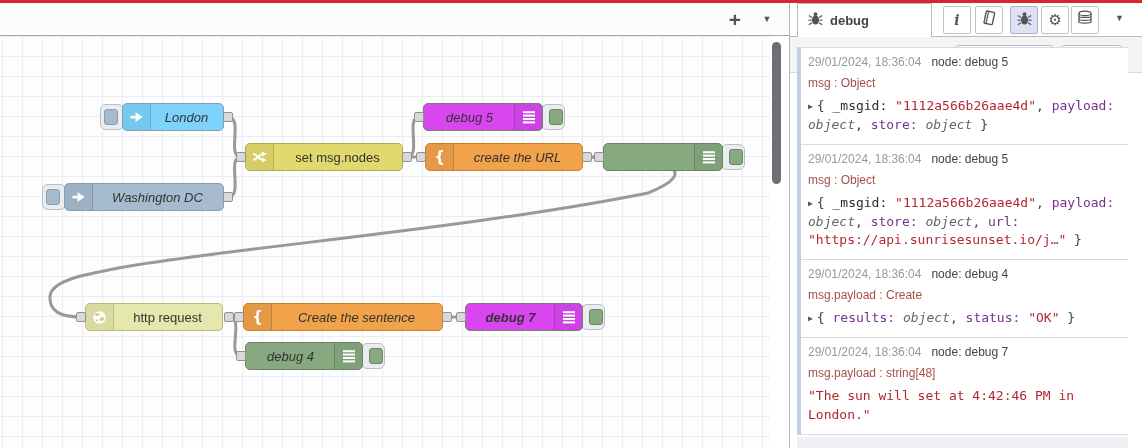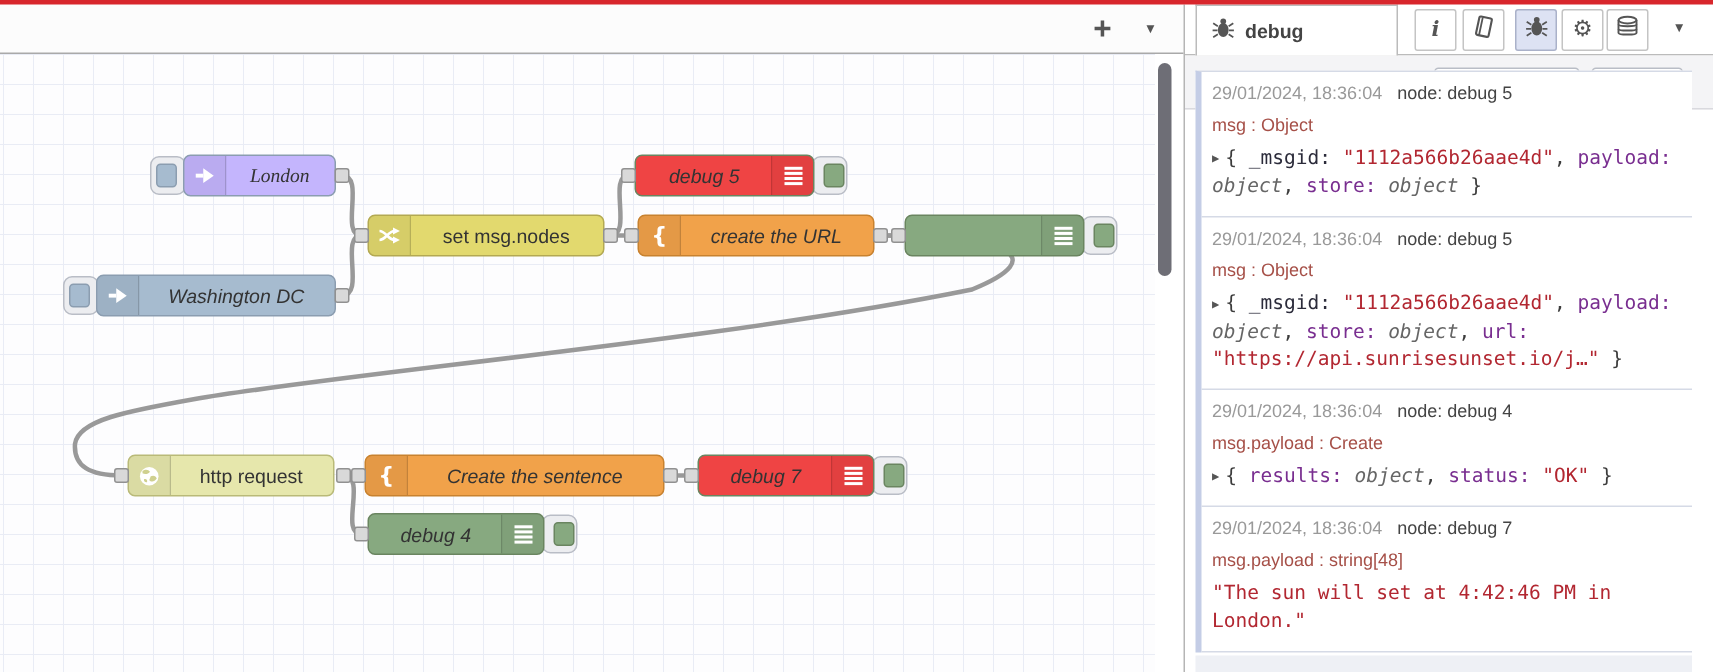--- a/index.html
+++ b/index.html
@@ -102,21 +102,21 @@
       <path d="M 407 157 L 421 157" class="wire"></path>
       <path d="M 587 157 L 599 157" class="wire"></path>
       <path d="M 587 157 C 672 157 702 171 648 193 C 480 227 235 248 130 266 C 85 274 52 280 50 296 C 49 311 60 317 81 317" class="wire"></path>
       <path d="M 229 317 L 239 317" class="wire"></path>
       <path d="M 229 317 C 245 317 226 356 241 356" class="wire"></path>
       <path d="M 447 317 L 461 317" class="wire"></path>
     </svg>
   <div id="node-layer">
       <div class="node-capsule" style="left: 100px; top: 104px;"></div>
       <div class="node-capsule-inner" style="left: 104px; top: 109px; background: rgb(166, 187, 207); border: 1px solid rgb(139, 157, 176);"></div>
-      <div class="flow-node" style="left: 122px; top: 103px; width: 102px; background: #c4b5fd; border-color: rgb(139, 157, 176); font-family: Liberation Serif, serif;">
+      <div class="flow-node" style="left: 122px; top: 103px; width: 102px; background: #7dd3fc; border-color: rgb(139, 157, 176);">
         <div class="node-icon-region left">
           <svg width="16" height="16" viewBox="0 0 16 16">
             <rect x="1.5" y="6.8" width="5" height="2.6" fill="#fff"></rect>
             <polygon points="6.5,3.2 13.5,8.1 6.5,13" fill="#fff"></polygon>
           </svg>
         </div>
         <span class="node-label it" style="left: 27px; right: 0px;">London</span>
       </div>
       <div class="port" style="left: 223px; top: 112px;"></div>
       <div class="node-capsule" style="left: 42px; top: 184px;"></div>
@@ -139,21 +139,21 @@
             <path d="M2 11 C6 11 8 5 12 5" stroke="#fff" stroke-width="1.8" fill="none"></path>
             <polygon points="11,2.6 15.6,5 11,7.4" fill="#fff"></polygon>
           </svg>
         </div>
         <span class="node-label" style="left: 27px; right: 0px;">set msg.nodes</span>
       </div>
       <div class="port" style="left: 236px; top: 152px;"></div>
       <div class="port" style="left: 402px; top: 152px;"></div>
       <div class="node-capsule" style="left: 541px; top: 104px;"></div>
       <div class="node-capsule-inner" style="left: 549px; top: 109px; background: rgb(135, 169, 128); border: 1px solid rgb(106, 133, 96);"></div>
-      <div class="flow-node" style="left: 423px; top: 103px; width: 120px; background: #ef4444; border-color: rgb(106, 133, 96);">
+      <div class="flow-node" style="left: 423px; top: 103px; width: 120px; background: #d946ef; border-color: rgb(106, 133, 96);">
         <div class="node-icon-region right">
           <svg width="14" height="14" viewBox="0 0 14 14">
             <rect x="1" y="1.2" width="12" height="2" fill="#fff"></rect>
             <rect x="1" y="4.6" width="12" height="2" fill="#fff"></rect>
             <rect x="1" y="8" width="12" height="2" fill="#fff"></rect>
             <rect x="1" y="11.4" width="12" height="2" fill="#fff"></rect>
           </svg>
         </div>
         <span class="node-label it" style="left: 0px; right: 27px;">debug 5</span>
       </div>
@@ -195,21 +195,21 @@
       <div class="flow-node" style="left: 243px; top: 303px; width: 200px; background: rgb(241, 162, 74); border-color: rgb(200, 130, 47);">
         <div class="node-icon-region left">
           <span class="brace-glyph">{</span>
         </div>
         <span class="node-label it" style="left: 27px; right: 0px;">Create the sentence</span>
       </div>
       <div class="port" style="left: 234px; top: 312px;"></div>
       <div class="port" style="left: 442px; top: 312px;"></div>
       <div class="node-capsule" style="left: 581px; top: 304px;"></div>
       <div class="node-capsule-inner" style="left: 589px; top: 309px; background: rgb(135, 169, 128); border: 1px solid rgb(106, 133, 96);"></div>
-      <div class="flow-node" style="left: 465px; top: 303px; width: 118px; background: #ef4444; border-color: rgb(106, 133, 96);">
+      <div class="flow-node" style="left: 465px; top: 303px; width: 118px; background: #d946ef; border-color: rgb(106, 133, 96); font-weight: bold;">
         <div class="node-icon-region right">
           <svg width="14" height="14" viewBox="0 0 14 14">
             <rect x="1" y="1.2" width="12" height="2" fill="#fff"></rect>
             <rect x="1" y="4.6" width="12" height="2" fill="#fff"></rect>
             <rect x="1" y="8" width="12" height="2" fill="#fff"></rect>
             <rect x="1" y="11.4" width="12" height="2" fill="#fff"></rect>
           </svg>
         </div>
         <span class="node-label it" style="left: 0px; right: 27px;">debug 7</span>
       </div>

